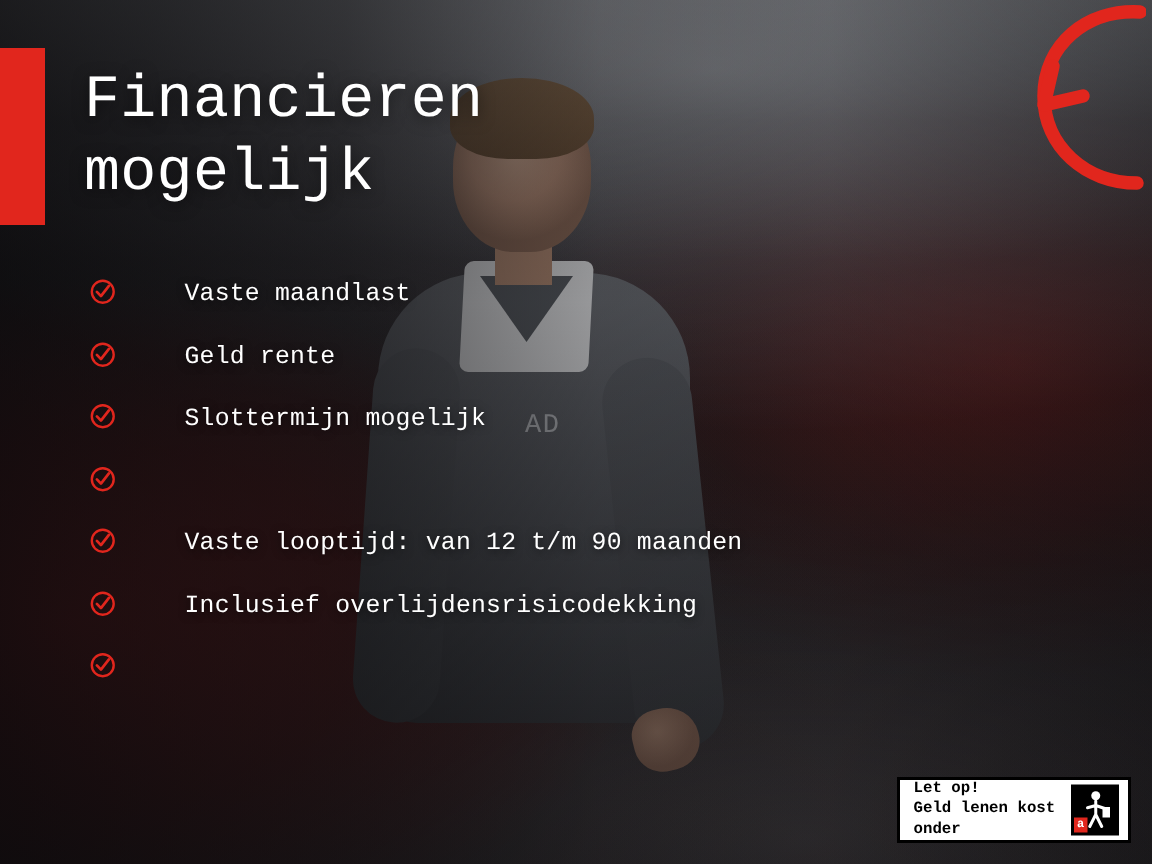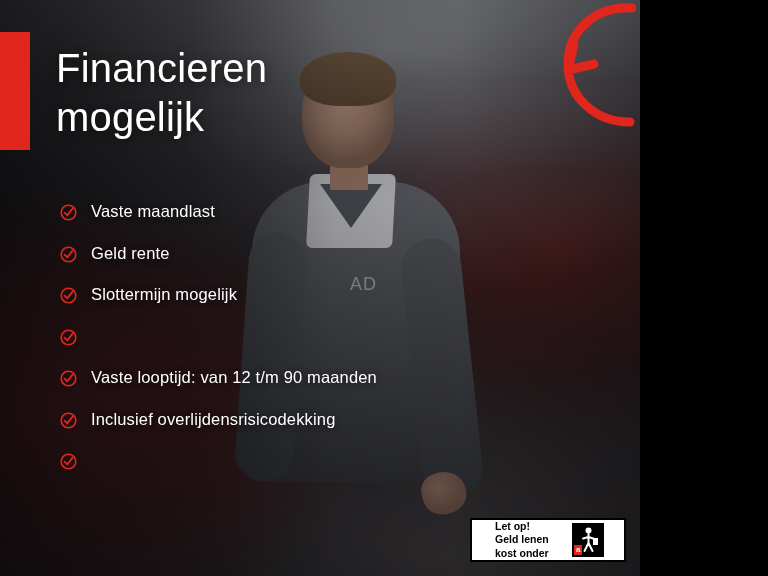--- a/index.html
+++ b/index.html
@@ -2,24 +2,24 @@
 <html><head>
 <meta charset="utf-8">
 <style>
   html, body {
     margin: 0;
     padding: 0;
     background: #000;
   }
   #stage {
     position: relative;
-    width: 640px;
+    width: 768px;
     height: 576px;
     overflow: hidden;
-    font-family: Liberation Sans, sans-serif;
+    font-family: Liberation Mono, monospace;
     background: #a21caf;
   }
 
   
   .photo {
     position: absolute;
     inset: 0;
     background:
       
       radial-gradient(120% 60% at 62% 8%, rgba(205,212,220,0.55) 0%, rgba(120,128,138,0.30) 42%, rgba(40,42,46,0.05) 70%),
@@ -176,23 +176,24 @@
 
   
   .bullets {
     position: absolute;
     left: 60px;
     top: 186px;
     width: 470px;
   }
   .bullet {
     display: flex;
-    align-items: flex-end;
+    align-items: flex-start;
     height: 35px;
     margin-bottom: 6.5px;
+    gap: 32px;
   }
   .bullet .check {
     flex: 0 0 auto;
     width: 17px;
     height: 17px;
     margin-right: 14px;
     position: relative;
   }
   .bullet .check svg { display: block; }
   .bullet .text {
@@ -207,21 +208,21 @@
   .warning {
     position: absolute;
     right: 14px;
     bottom: 14px;
     width: 156px;
     height: 44px;
     background: #ffffff;
     border: 2px solid #000000;
     display: flex;
     align-items: center;
-    padding: 0 20px;
+    padding: 0 6px;
     box-sizing: border-box;
   }
   .warning .wtext {
     flex: 1 1 auto;
     color: #000;
     font-size: 10.5px;
     font-weight: bold;
     line-height: 1.28;
     padding-left: 3px;
   }

